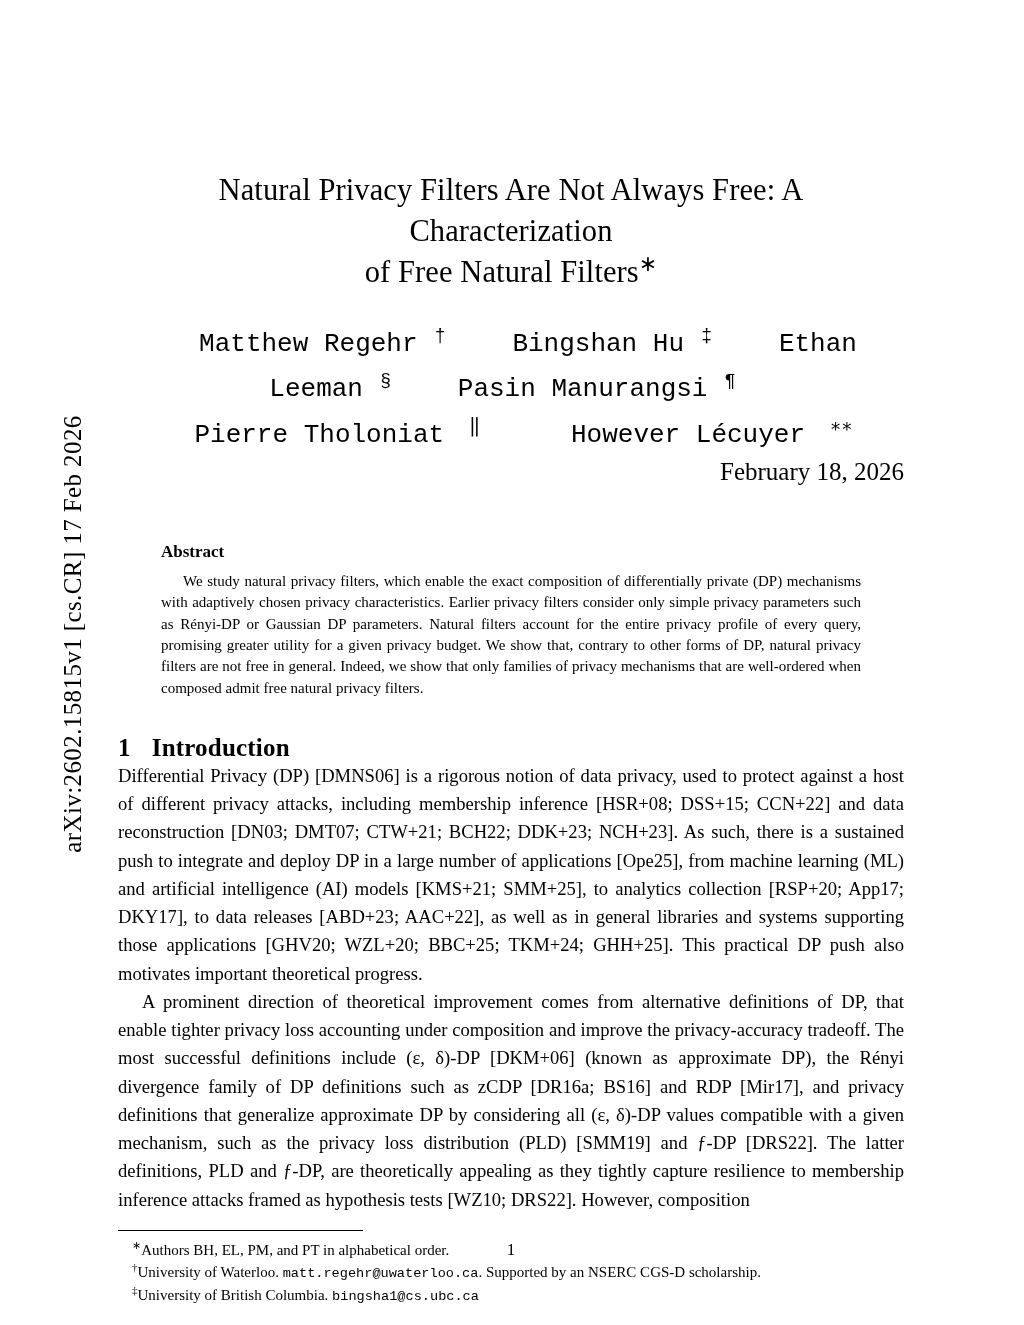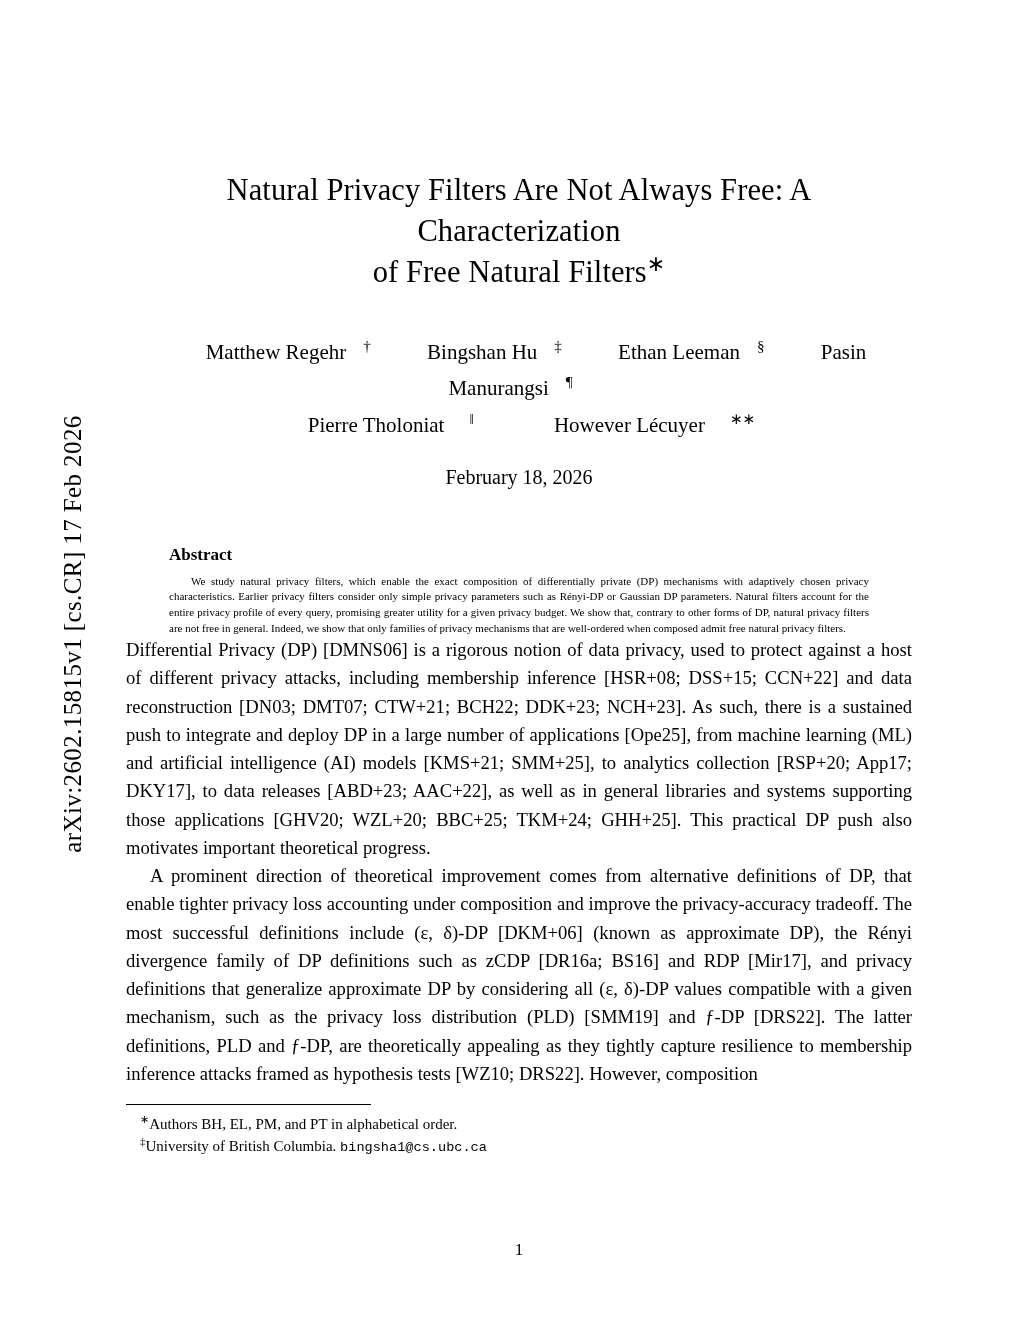--- a/index.html
+++ b/index.html
@@ -26,62 +26,62 @@
     transform: rotate(-90deg);
     transform-origin: center center;
     font-family: "Liberation Serif", serif;
     font-size: 25px;
     letter-spacing: 0.4px;
     white-space: nowrap;
   }
 
   .page {
     position: absolute;
-    left: 126px;
+    left: 118px;
     top: 0;
     width: 786px;
     height: 1325px;
   }
 
   .title {
     margin-top: 170px;
     font-size: 30.5px;
     line-height: 1.35;
     text-align: center;
     font-weight: normal;
     letter-spacing: 0.1px;
   }
 
   .authors {
-    margin-top: 40px;
+    margin-top: 28px;
     text-align: center;
-    font-size: 21px;
+    font-size: 26px;
     line-height: 1.75;
+    font-family: Liberation Mono, monospace;
   }
   .authors .row1 span { margin: 0 17px; }
   .authors .row2 span { margin: 0 25px; text-align: center; }
 
   .date {
-    margin-top: 22px;
-    text-align: center;
-    font-size: 20px;
+    text-align: right;
+    font-size: 25px;
   }
 
   .abstract-wrap {
     margin: 56px auto 0 auto;
     width: 700px;
   }
   .abstract-title {
     text-align: left;
     font-weight: bold;
     font-size: 17px;
     margin-bottom: 9px;
   }
   .abstract-body {
-    font-size: 11px;
+    font-size: 15px;
     line-height: 1.42;
     text-align: justify;
     text-indent: 22px;
   }
 
   .section-head {
     margin-top: 35px;
     font-size: 25px;
     font-weight: bold;
     letter-spacing: 0.2px;
@@ -152,27 +152,31 @@
     </div>
   </div>
 
   <div class="date">February 18, 2026</div>
 
   <div class="abstract-wrap">
     <div class="abstract-title">Abstract</div>
     <div class="abstract-body">We study natural privacy filters, which enable the exact composition of differentially private (DP) mechanisms with adaptively chosen privacy characteristics. Earlier privacy filters consider only simple privacy parameters such as Rényi-DP or Gaussian DP parameters. Natural filters account for the entire privacy profile of every query, promising greater utility for a given privacy budget. We show that, contrary to other forms of DP, natural privacy filters are not free in general. Indeed, we show that only families of privacy mechanisms that are well-ordered when composed admit free natural privacy filters.</div>
   </div>
 
+  <div class="section-head">
+    <span class="num">1</span><span>Introduction</span>
+  </div>
 
   <div class="body-par">Differential Privacy (DP) [DMNS06] is a rigorous notion of data privacy, used to protect against a host of different privacy attacks, including membership inference [HSR+08; DSS+15; CCN+22] and data reconstruction [DN03; DMT07; CTW+21; BCH22; DDK+23; NCH+23]. As such, there is a sustained push to integrate and deploy DP in a large number of applications [Ope25], from machine learning (ML) and artificial intelligence (AI) models [KMS+21; SMM+25], to analytics collection [RSP+20; App17; DKY17], to data releases [ABD+23; AAC+22], as well as in general libraries and systems supporting those applications [GHV20; WZL+20; BBC+25; TKM+24; GHH+25]. This practical DP push also motivates important theoretical progress.</div>
   <div class="body-par indent">A prominent direction of theoretical improvement comes from alternative definitions of DP, that enable tighter privacy loss accounting under composition and improve the privacy-accuracy tradeoff. The most successful definitions include (ε, δ)-DP [DKM+06] (known as approximate DP), the Rényi divergence family of DP definitions such as zCDP [DR16a; BS16] and RDP [Mir17], and privacy definitions that generalize approximate DP by considering all (ε, δ)-DP values compatible with a given mechanism, such as the privacy loss distribution (PLD) [SMM19] and ƒ-DP [DRS22]. The latter definitions, PLD and ƒ-DP, are theoretically appealing as they tightly capture resilience to membership inference attacks framed as hypothesis tests [WZ10; DRS22]. However, composition</div>
 
   <hr class="footnote-rule">
 
   <div class="footnotes">
     <div><sup>∗</sup><span>Authors BH, EL, PM, and PT in alphabetical order.</span></div>
+    <div><sup>†</sup><span>University of Waterloo. </span><span class="mono">matt.regehr@uwaterloo.ca</span><span>. Supported by an NSERC CGS-D scholarship.</span></div>
     <div><sup>‡</sup><span>University of British Columbia. </span><span class="mono">bingsha1@cs.ubc.ca</span></div>
 
   </div>
 
   <div class="pageno">1</div>
 
 </div>
 
 </body></html>

